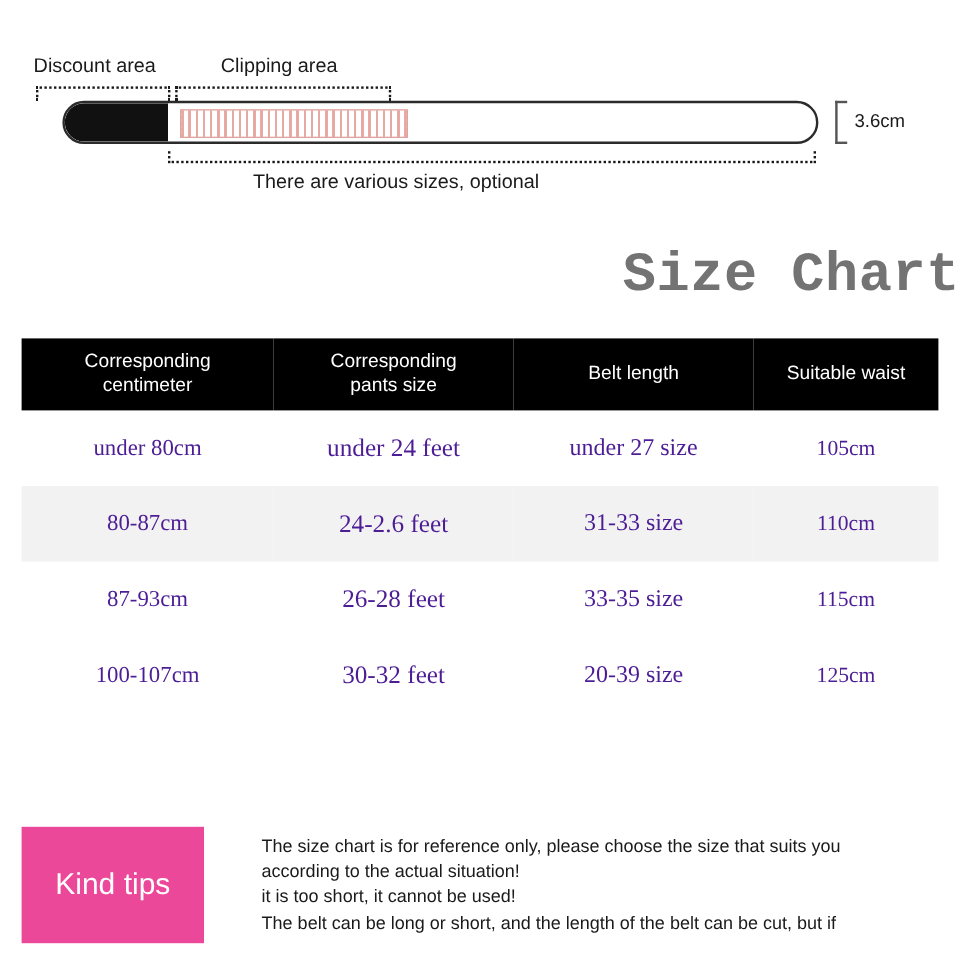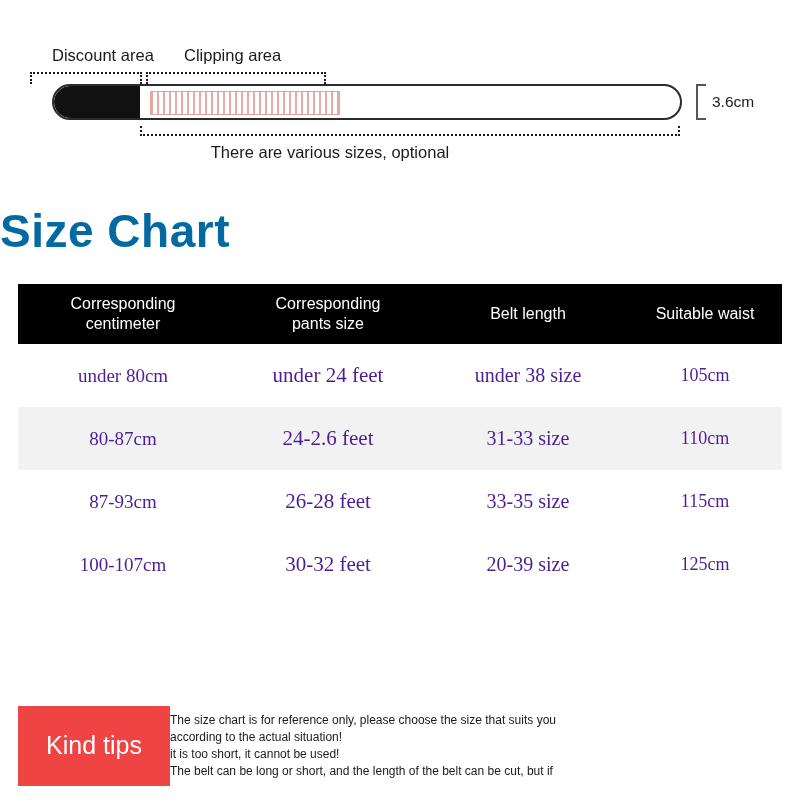--- a/index.html
+++ b/index.html
@@ -24,21 +24,21 @@
   .diagram {
     position: relative;
     height: 180px;
   }
   .diag-label {
     position: absolute;
     font-size: 16.5px;
     color: #1a1a1a;
     white-space: nowrap;
   }
-  .lbl-discount { left: 52px; top: 46px; }
+  .lbl-discount { left: 28px; top: 46px; }
   .lbl-clipping { left: 184px; top: 46px; }
 
   
   .bracket {
     position: absolute;
     border-top: 2px dotted #1a1a1a;
     border-left: 2px dotted #1a1a1a;
     border-right: 2px dotted #1a1a1a;
     height: 10px;
   }
@@ -118,28 +118,28 @@
     left: 0;
     top: 143px;
     width: 660px;
     text-align: center;
     font-size: 16.5px;
     color: #1a1a1a;
   }
 
   
   .title {
-    text-align: left;
+    text-align: right;
     font-size: 46px;
     font-weight: bold;
-    color: #0369a1;
+    color: #737373;
     letter-spacing: 0.5px;
     margin-top: 24px;
     margin-bottom: 26px;
-    font-family: Liberation Sans, sans-serif;
+    font-family: Liberation Mono, monospace;
   }
 
   
   .table {
     width: 764px;
     margin: 15px auto;
     border-collapse: collapse;
     table-layout: fixed;
   }
   .table th {
@@ -174,34 +174,35 @@
   .tips {
     position: absolute;
     left: 18px;
     bottom: 14px;
     width: 764px;
     display: flex;
     align-items: stretch;
   }
   .tips-badge {
     width: 152px;
-    background: #ef4444;
+    background: #ec4899;
     display: flex;
     align-items: center;
     justify-content: center;
     color: #ffffff;
     font-size: 25px;
     flex: 0 0 152px;
   }
   .tips-text {
     flex: 1;
     padding: 6px 6px 6px 0;
-    font-size: 12px;
+    font-size: 15px;
     line-height: 1.42;
     color: #1a1a1a;
+    margin-left: 48px;
   }
   .tips-text p { margin: 0; }
 </style>
 </head>
 <body>
 
 <div class="page">
 
   <div class="diagram">
     <div class="diag-label lbl-discount">Discount area</div>
@@ -246,21 +247,21 @@
         </th>
         <th>
           <span>Suitable waist</span>
         </th>
       </tr>
     </thead>
     <tbody>
       <tr>
         <td class="c-cm">under 80cm</td>
         <td class="c-pant">under 24 feet</td>
-        <td class="c-belt">under 38 size</td>
+        <td class="c-belt">under 27 size</td>
         <td class="c-waist">105cm</td>
       </tr>
       <tr class="row-alt">
         <td class="c-cm">80-87cm</td>
         <td class="c-pant">24-2.6 feet</td>
         <td class="c-belt">31-33 size</td>
         <td class="c-waist">110cm</td>
       </tr>
       <tr>
         <td class="c-cm">87-93cm</td>

